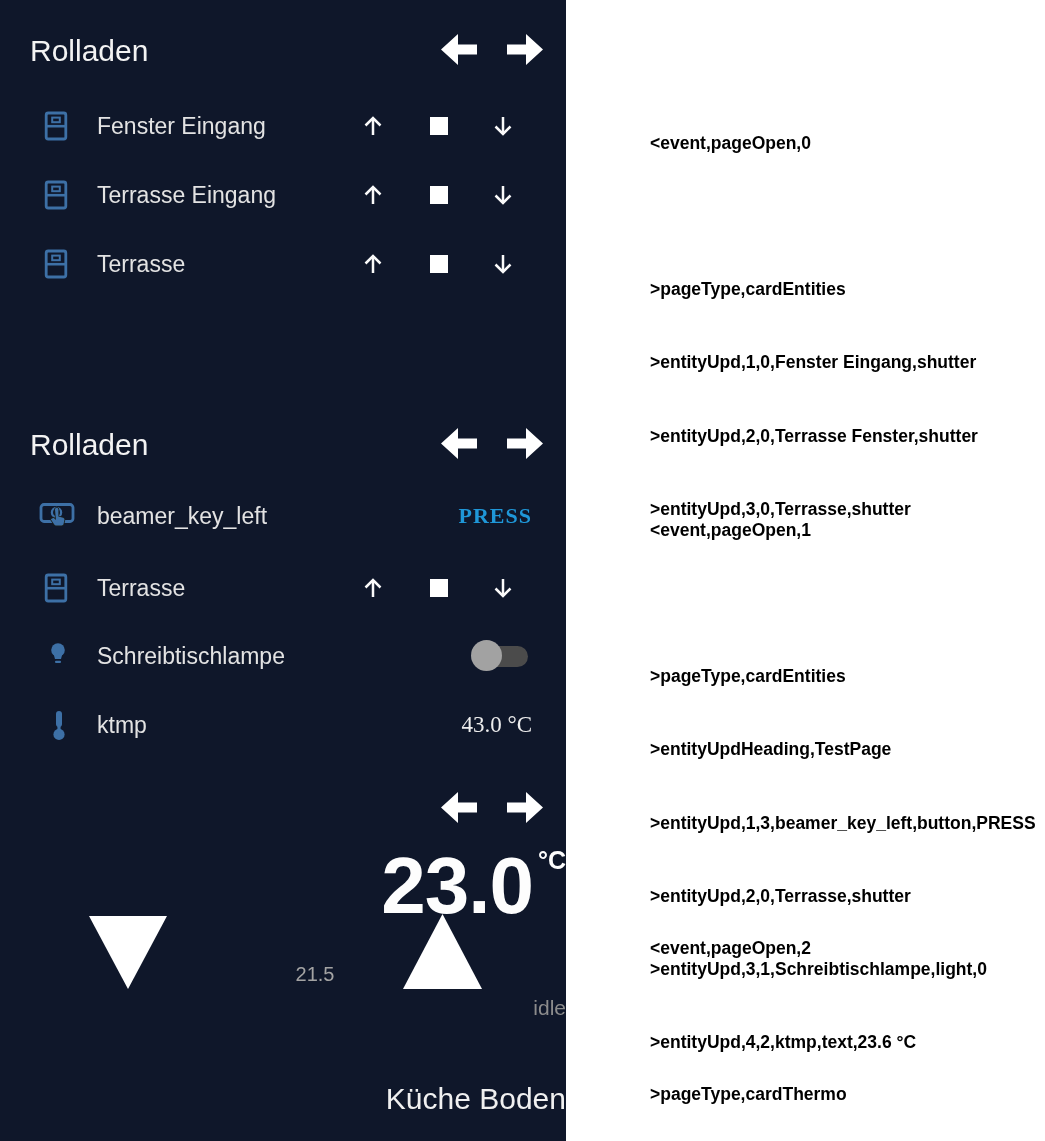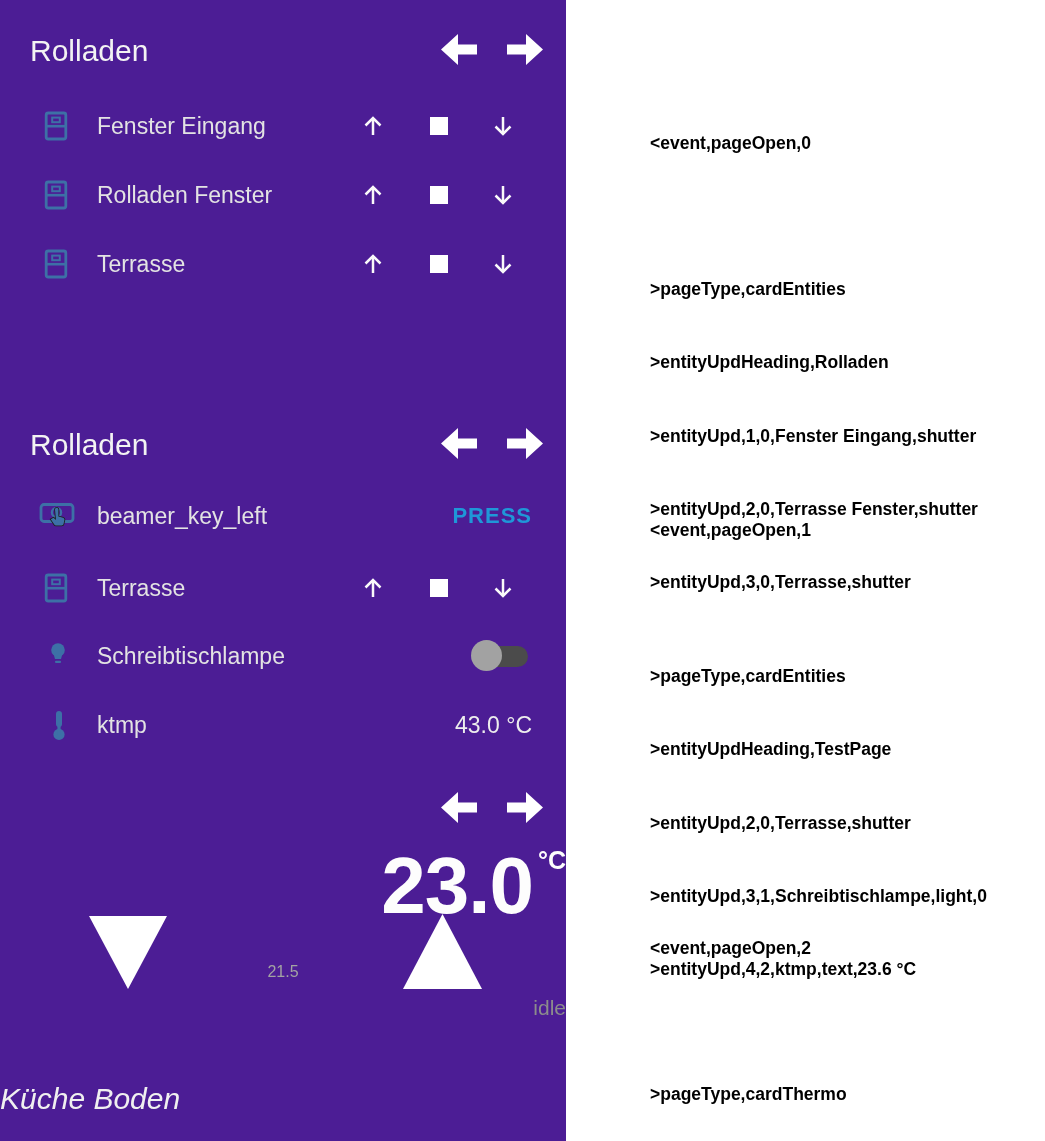--- a/index.html
+++ b/index.html
@@ -1,54 +1,54 @@
 <!DOCTYPE html>
 <html><head>
 <meta charset="utf-8">
 <style>
   html,body{margin:0;padding:0;background:#ffffff;}
   .screenshot{position:relative;width:1045px;height:1141px;background:#ffffff;
     font-family:"Liberation Sans",sans-serif;overflow:hidden;}
 
   
-  .device{position:absolute;left:0;top:0;width:566px;height:1141px;background:#4c1d95;}
+  .device{position:absolute;left:0;top:0;width:566px;height:1141px;background:#0f172a;}
 
   .page-title{position:absolute;left:30px;font-size:30px;line-height:36px;color:#f3f3f3;}
   .nav-arrows{position:absolute;right:23px;display:flex;gap:30px;}
   .nav-arrows svg{display:block;}
 
   .entity-row{position:absolute;left:0;width:566px;height:56px;}
   .ent-icon{position:absolute;top:50%;transform:translateY(-50%);display:flex;}
   .ent-name{position:absolute;left:97px;top:50%;transform:translateY(-50%);
     font-size:23px;color:#e3e3e3;white-space:nowrap;}
   .ctl{position:absolute;top:50%;transform:translateY(-50%);display:flex;}
   .ctl-up{left:360px;} .ctl-stop{left:430px;width:18px;height:18px;background:#ffffff;}
   .ctl-down{left:490px;}
   .ent-value{position:absolute;right:34px;top:50%;transform:translateY(-50%);
-    font-size:23px;color:#ededed;white-space:nowrap;}
+    font-size:23px;color:#ededed;white-space:nowrap;font-family:Liberation Serif, serif;}
   .ent-value.press{color:#1f97d8;font-weight:700;font-size:22px;letter-spacing:1px;}
 
   .toggle{position:absolute;right:38px;top:50%;transform:translateY(-50%);
     width:57px;height:32px;}
   .toggle-track{position:absolute;left:8px;top:6px;width:49px;height:21px;
     background:#4b4b4b;border-radius:11px;}
   .toggle-knob{position:absolute;left:0;top:0;width:31px;height:31px;
     background:#a2a2a2;border-radius:50%;}
 
   
   .thermo-temp{position:absolute;left:0;top:846px;width:566px;text-align:right;
     color:#fdfdfd;white-space:nowrap;}
   .thermo-temp .big{font-size:80px;font-weight:700;line-height:1;letter-spacing:-1px;}
   .thermo-temp .deg{font-size:25px;font-weight:700;position:relative;top:-44px;margin-left:5px;}
   .thermo-target{position:absolute;left:0;top:963px;width:566px;text-align:center;
-    font-size:16px;color:#a3a3a3;}
+    font-size:20px;color:#a3a3a3;padding-left:32px;}
   .thermo-status{position:absolute;left:0;top:996px;width:566px;text-align:right;
     font-size:21px;color:#8c8c8c;}
-  .thermo-name{position:absolute;left:0;top:1082px;width:566px;text-align:left;
-    font-size:30px;color:#f0f0f0;font-style:italic;}
+  .thermo-name{position:absolute;left:0;top:1082px;width:566px;text-align:right;
+    font-size:30px;color:#f0f0f0;}
   .tri{position:absolute;}
 
   
   .proto-block{position:absolute;left:650px;font-size:17.5px;font-weight:700;
     color:#000;line-height:24.4px;white-space:pre;}
   .proto-lines{margin-top:24.4px;}
 </style>
 </head>
 <body>
 
@@ -103,21 +103,21 @@
     <div class="entity-row" style="top:167px">
       <span class="ent-icon" style="left:44px">
         <svg width="24" height="32" viewBox="0 0 24 30">
             <g fill="none" stroke="#3d70a6">
               <rect x="2.2" y="2" width="19.6" height="26" rx="2" stroke-width="2.8"></rect>
               <rect x="8.2" y="6.6" width="7.6" height="4.6" stroke-width="2"></rect>
               <line x1="2.2" y1="15.2" x2="21.8" y2="15.2" stroke-width="2.6"></line>
             </g>
           </svg>
       </span>
-      <span class="ent-name">Rolladen Fenster</span>
+      <span class="ent-name">Terrasse Eingang</span>
       <span class="ctl ctl-up">
         <svg width="26" height="26" viewBox="0 0 26 26">
             <g fill="none" stroke="#fafafa" stroke-width="2.5">
               <path d="M13 22 V5"></path>
               <path d="M5.5 12.5 L13 5 L20.5 12.5"></path>
             </g>
           </svg>
       </span>
       <span class="ctl ctl-stop"></span>
       <span class="ctl ctl-down">
@@ -278,32 +278,32 @@
     <div class="thermo-target">21.5</div>
     <div class="thermo-status">idle</div>
     <div class="thermo-name">Küche Boden</div>
 
   </div>
 
   <div class="proto-block" style="top:82px">
     <div>&lt;event,pageOpen,0</div>
     <div class="proto-lines">
       <div>&gt;pageType,cardEntities</div>
-      <div>&gt;entityUpdHeading,Rolladen</div>
       <div>&gt;entityUpd,1,0,Fenster Eingang,shutter</div>
       <div>&gt;entityUpd,2,0,Terrasse Fenster,shutter</div>
       <div>&gt;entityUpd,3,0,Terrasse,shutter</div>
     </div>
   </div>
 
   <div class="proto-block" style="top:469px">
     <div>&lt;event,pageOpen,1</div>
     <div class="proto-lines">
       <div>&gt;pageType,cardEntities</div>
       <div>&gt;entityUpdHeading,TestPage</div>
+      <div>&gt;entityUpd,1,3,beamer_key_left,button,PRESS</div>
       <div>&gt;entityUpd,2,0,Terrasse,shutter</div>
       <div>&gt;entityUpd,3,1,Schreibtischlampe,light,0</div>
       <div>&gt;entityUpd,4,2,ktmp,text,23.6 °C</div>
     </div>
   </div>
 
   <div class="proto-block" style="top:887px">
     <div>&lt;event,pageOpen,2</div>
     <div class="proto-lines">
       <div>&gt;pageType,cardThermo</div>

